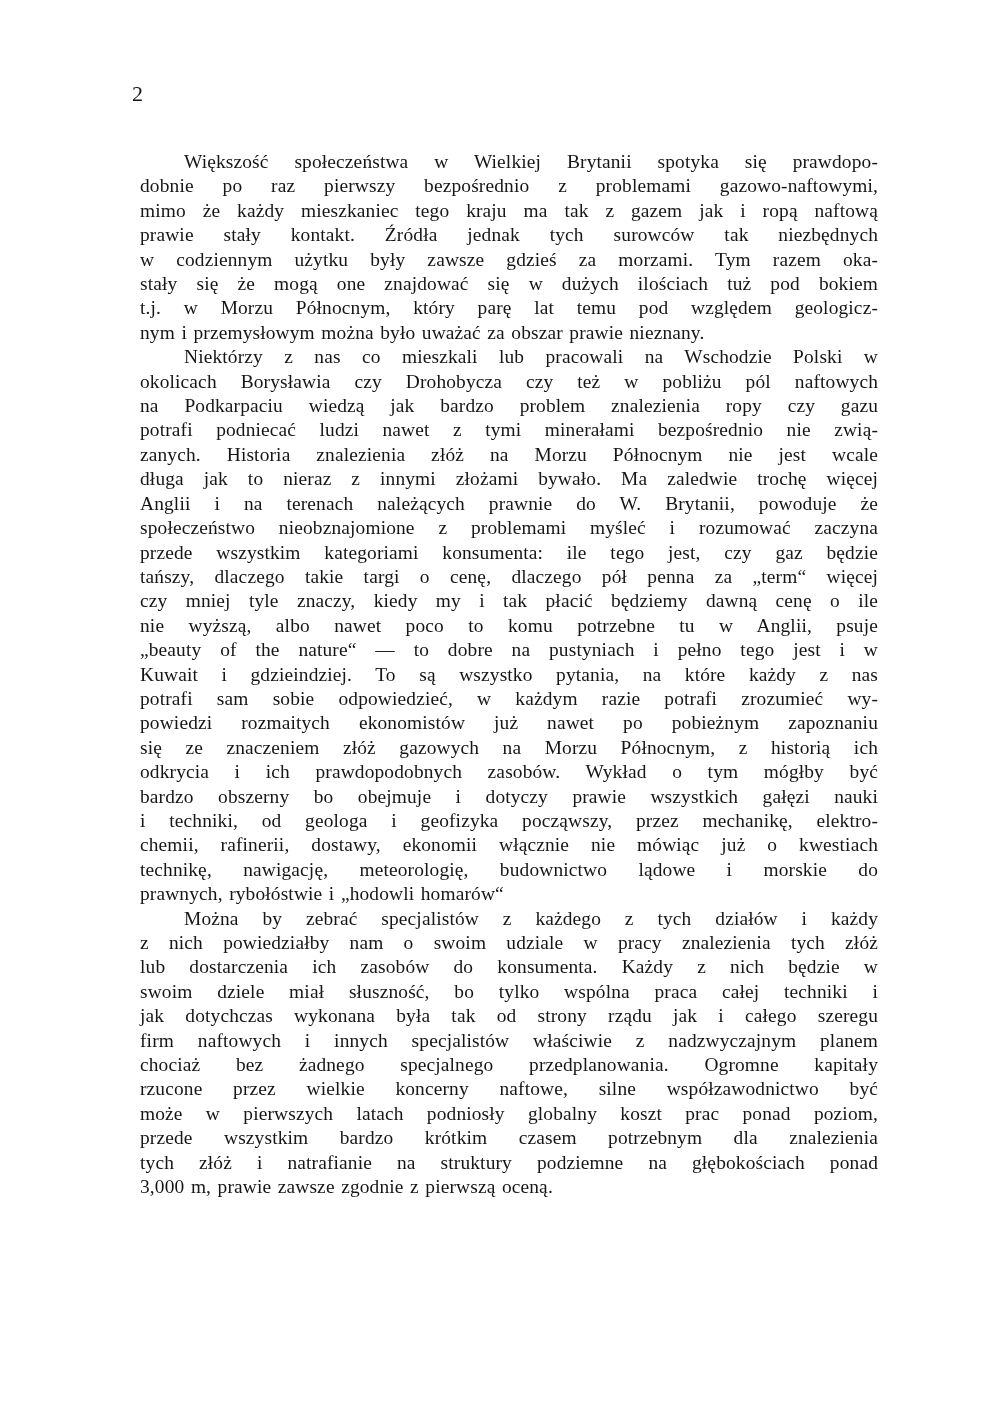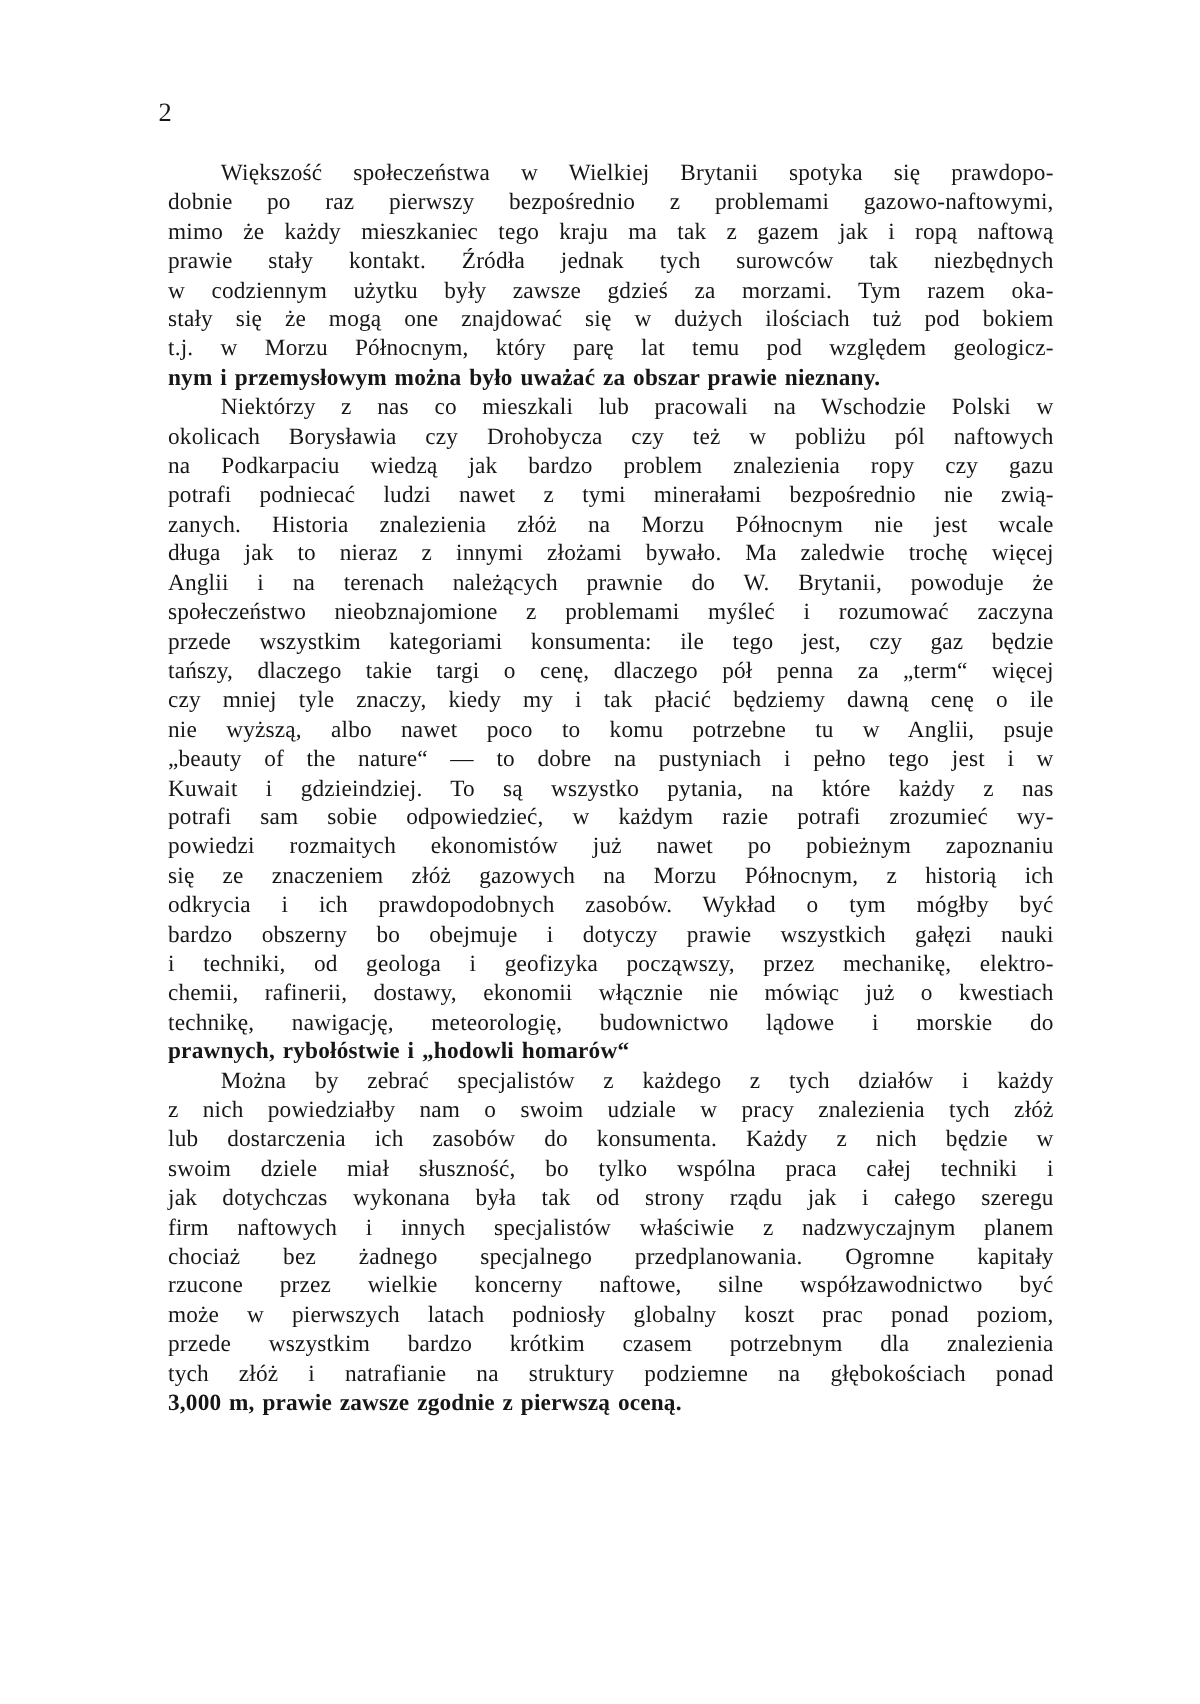--- a/index.html
+++ b/index.html
@@ -24,21 +24,21 @@
     position: absolute;
     left: 132px;
     top: 82px;
     font-size: 22px;
     line-height: 24px;
     letter-spacing: 0.3px;
   }
   .text-block {
     position: absolute;
     left: 140px;
-    top: 133px;
+    top: 150px;
     width: 738px;
     font-size: 19.4px;
     letter-spacing: 0.15px;
     word-spacing: 1.5px;
   }
   .paragraph {
     margin: 0;
     padding: 0;
   }
   .line {
@@ -47,21 +47,20 @@
     text-align: justify;
     text-align-last: justify;
     white-space: nowrap;
     overflow: visible;
   }
   .line.first {
     padding-left: 44px;
   }
   .line.last {
     text-align-last: left;
-    font-weight: bold;
   }
 </style>
 </head>
 <body>
 
 <div class="scan-page">
   <div class="page-number">2</div>
   <div class="text-block" id="text-block">
       <div class="paragraph">
         <div class="line first">Większość społeczeństwa w Wielkiej Brytanii spotyka się prawdopo-</div>

